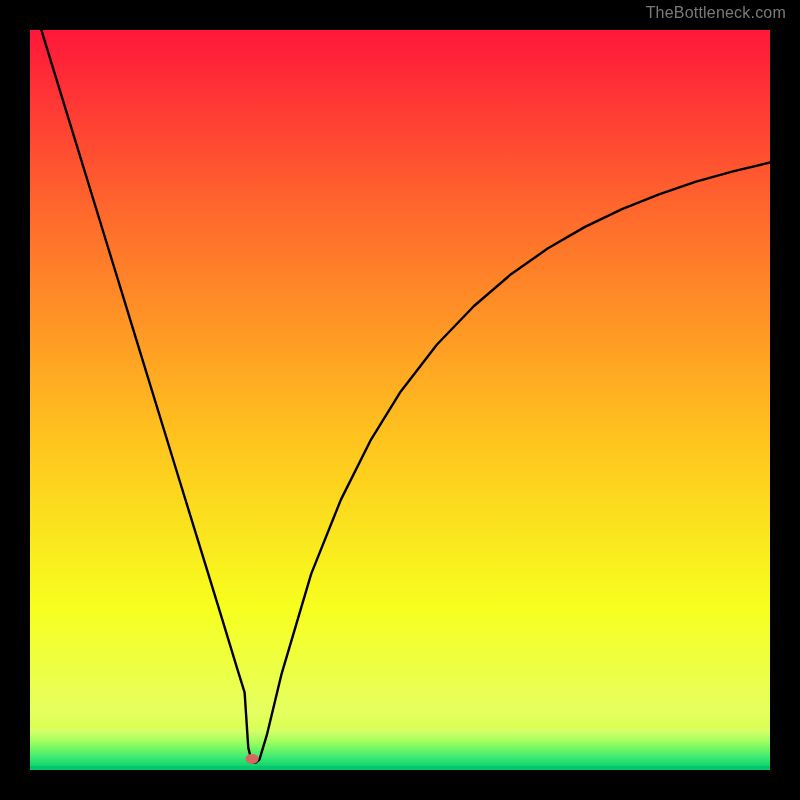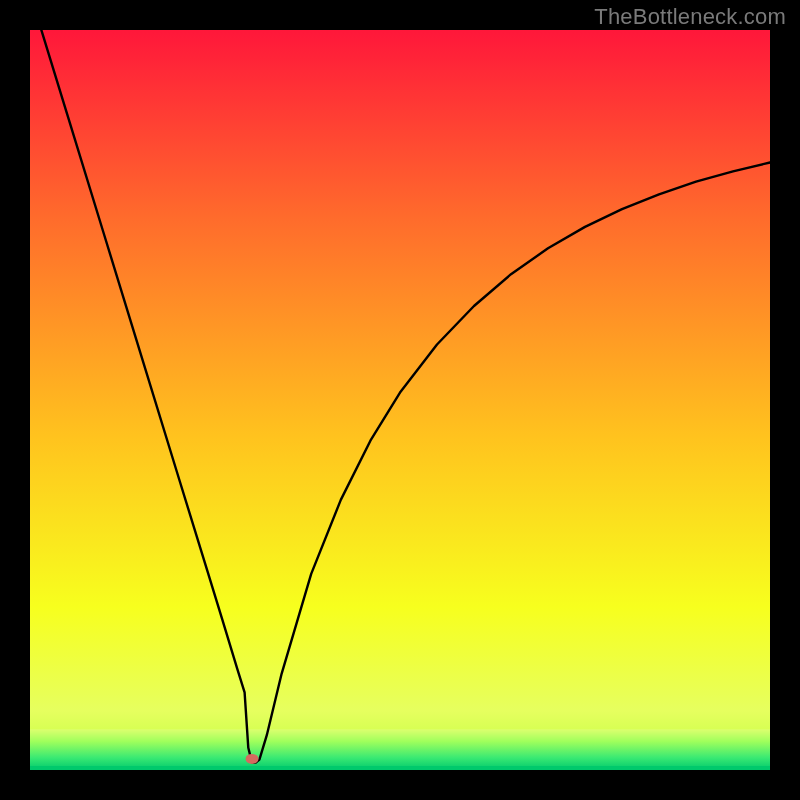--- a/index.html
+++ b/index.html
@@ -15,21 +15,21 @@
     width: 800px;
     height: 800px;
     background: #000;
   }
   .watermark {
     position: absolute;
     top: 4px;
     right: 14px;
     color: #7a7a7a;
     font-family: Arial, Helvetica, sans-serif;
-    font-size: 22px;
+    font-size: 16px;
     font-weight: 500;
     letter-spacing: 0.2px;
     z-index: 5;
   }
   svg.plot {
     position: absolute;
     left: 0;
     top: 0;
     width: 800px;
     height: 800px;

